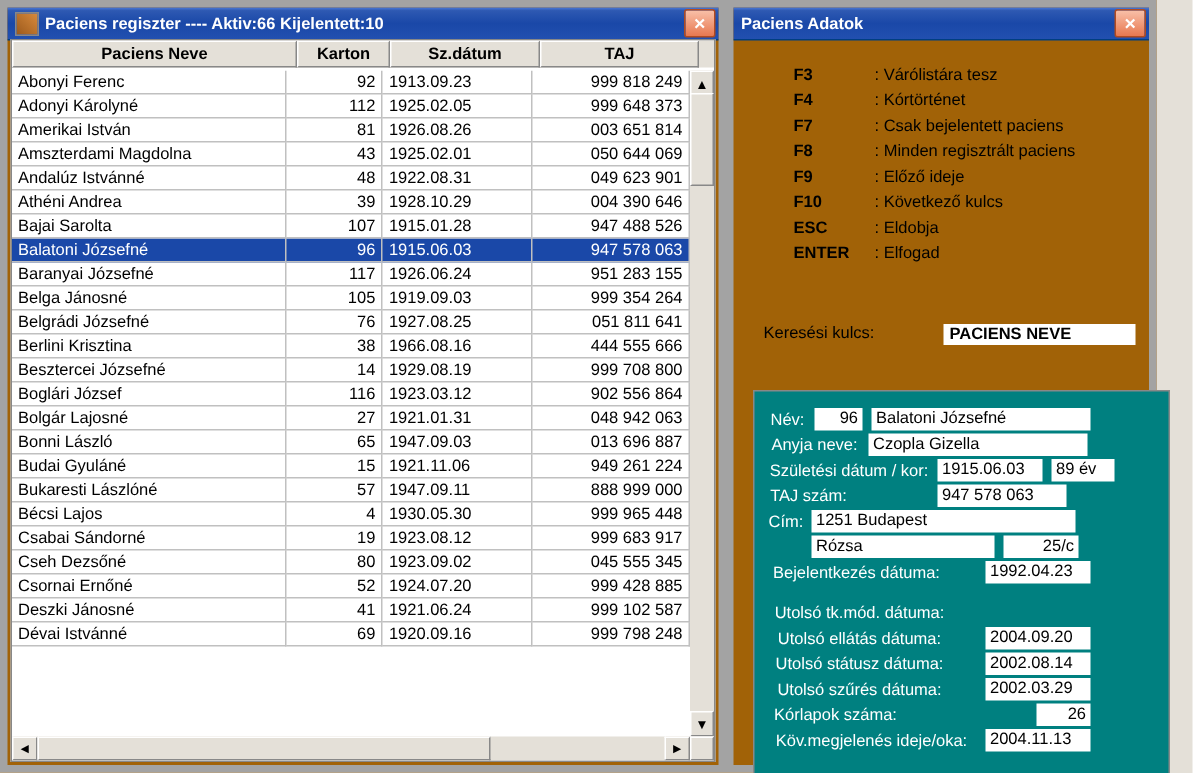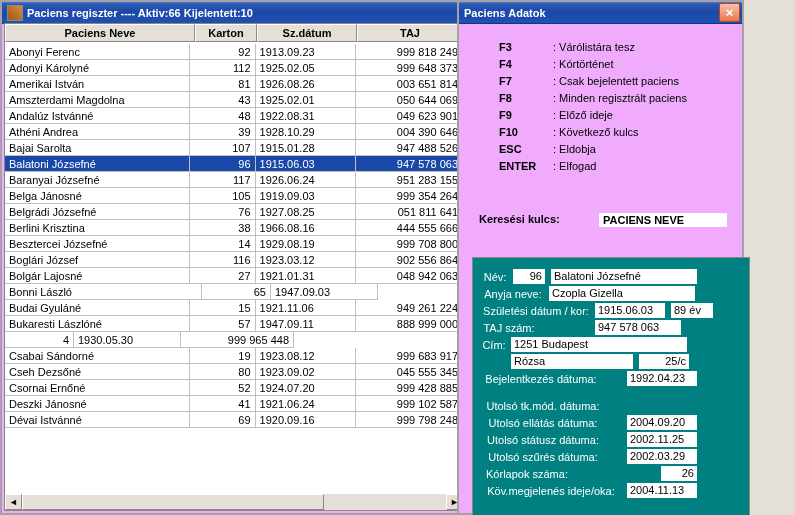--- a/index.html
+++ b/index.html
@@ -1,22 +1,22 @@
 <!DOCTYPE html>
 <html><head>
 <meta charset="utf-8">
 <style>
 body{margin:0;font-family:Tahoma,Arial,sans-serif;font-size:11px;background:#e4e0d8;width:795px;height:515px;overflow:hidden}
-.window{position:absolute;border:2px solid #a3a3a3;background:#f0abfc;box-sizing:border-box}
+.window{position:absolute;border:5px solid #a3a3a3;background:#a16207;box-sizing:border-box}
 .titlebar{height:21px;background:linear-gradient(#4a79d8,#2e59b2 10%,#1a48a8 50%,#2250b0);color:#fff;display:flex;align-items:center;font-weight:bold;padding-left:5px;border-bottom:1px solid #003e81}
 .titlebar .icon{width:14px;height:14px;border:1px solid #888;background:linear-gradient(45deg,#9c5a1c,#d88a3c);margin-right:4px}
 .titlebar .spacer{flex:1}
 .closebtn{width:19px;height:17px;background:linear-gradient(#f8c0a8,#e87850);border:1px solid #b04a20;margin-right:2px;display:flex;align-items:center;justify-content:center;color:#fff;font-weight:bold;font-size:13px;border-radius:2px;line-height:1}
 .w1{left:0;top:0;width:484px;height:515px}
-.w2{left:457px;top:0;width:287px;height:515px}
+.w2{left:484px;top:0;width:287px;height:515px}
 .grid{position:absolute;top:21px;left:2px;right:2px;bottom:2px;background:#fff;border:1px solid #888;overflow:hidden}
 .head{display:flex;font-weight:bold;background:#e4e0d8}
 .head .cell{border:1px solid #fff;border-right-color:#888;border-bottom-color:#888;text-align:center;padding:2px 0}
 .rows{position:absolute;top:20px;left:0;right:16px;bottom:16px;overflow:hidden}
 .row{display:flex;height:16px;line-height:16px}
 .row .cell{border-bottom:1px solid #c0c0c0;border-right:1px solid #c0c0c0;padding:0 4px;white-space:nowrap;overflow:hidden}
 .row.sel{background:#1a48a8;color:#fff}
 .vbar{position:absolute;top:20px;right:0;width:16px;bottom:16px;background:#e4e0d8}
 .sbtn{height:15px;background:#e4e0d8;border:1px solid #fff;border-right-color:#888;border-bottom-color:#888;display:flex;align-items:center;justify-content:center;font-size:9px}
 .vbar .thumb{position:absolute;top:15px;left:0;width:14px;height:60px;background:#e4e0d8;border:1px solid #fff;border-right-color:#888;border-bottom-color:#888}
@@ -29,21 +29,21 @@
 .cd{width:98px;letter-spacing:0}
 .ct{width:104px;text-align:right;letter-spacing:0}
 .panel{position:absolute;top:21px;left:0;right:0;bottom:0;padding:4px}
 .funcs{margin:12px 0 0 36px;line-height:17px}
 .funcs div{display:flex}
 .fk{width:54px;font-weight:bold}
 .teal{position:absolute;top:234px;left:13px;width:278px;height:279px;background:#008080;color:#fff;padding:10px 8px 0 8px;border:1px solid #888;box-sizing:border-box}
 .trow{display:flex;align-items:center;height:17px;font-size:11px}
 .tlab{text-align:center;margin-right:4px}
 .tval{background:#fff;color:#000;padding:0 3px;height:15px;line-height:15px}
-.srch{position:absolute;top:190px;left:20px;font-weight:bold}
+.srch{position:absolute;top:190px;left:20px;font-weight:normal}
 .sval{position:absolute;top:190px;left:140px;background:#fff;padding:1px 4px;font-weight:bold;width:120px}
 </style>
 </head>
 <body>
 
 <div class="window w1">
  <div class="titlebar">
   <span class="icon"></span>
   <span>Paciens regiszter ---- Aktiv:66  Kijelentett:10</span>
   <span class="spacer"></span>
@@ -144,34 +144,36 @@
         <div class="row">
           <div class="cell cn">Bolgár Lajosné</div>
           <div class="cell ck">27</div>
           <div class="cell cd">1921.01.31</div>
           <div class="cell ct">048 942 063</div>
         </div>
         <div class="row">
           <div class="cell cn">Bonni László</div>
           <div class="cell ck">65</div>
           <div class="cell cd">1947.09.03</div>
+          <div class="cell ct">013 696 887</div>
         </div>
         <div class="row">
           <div class="cell cn">Budai Gyuláné</div>
           <div class="cell ck">15</div>
           <div class="cell cd">1921.11.06</div>
           <div class="cell ct">949 261 224</div>
         </div>
         <div class="row">
           <div class="cell cn">Bukaresti Lászlóné</div>
           <div class="cell ck">57</div>
           <div class="cell cd">1947.09.11</div>
           <div class="cell ct">888 999 000</div>
         </div>
         <div class="row">
+          <div class="cell cn">Bécsi Lajos</div>
           <div class="cell ck">4</div>
           <div class="cell cd">1930.05.30</div>
           <div class="cell ct">999 965 448</div>
         </div>
         <div class="row">
           <div class="cell cn">Csabai Sándorné</div>
           <div class="cell ck">19</div>
           <div class="cell cd">1923.08.12</div>
           <div class="cell ct">999 683 917</div>
         </div>
@@ -301,21 +303,21 @@
           <span class="tlab" style="width:124px">Utolsó tk.mód. dátuma:</span>
         </div>
    <div class="trow">
           <span class="tlab" style="width:124px">Utolsó ellátás dátuma:</span>
           <span style="width:18px"></span>
           <span class="tval" style="width:64px">2004.09.20</span>
         </div>
    <div class="trow">
           <span class="tlab" style="width:124px">Utolsó státusz dátuma:</span>
           <span style="width:18px"></span>
-          <span class="tval" style="width:64px">2002.11.25</span>
+          <span class="tval" style="width:64px">2002.08.14</span>
         </div>
    <div class="trow">
           <span class="tlab" style="width:124px">Utolsó szűrés dátuma:</span>
           <span style="width:18px"></span>
           <span class="tval" style="width:64px">2002.03.29</span>
         </div>
    <div class="trow">
           <span class="tlab" style="width:92px">Kórlapok száma:</span>
           <span style="width:84px"></span>
           <span class="tval" style="width:30px;text-align:right">26</span>

